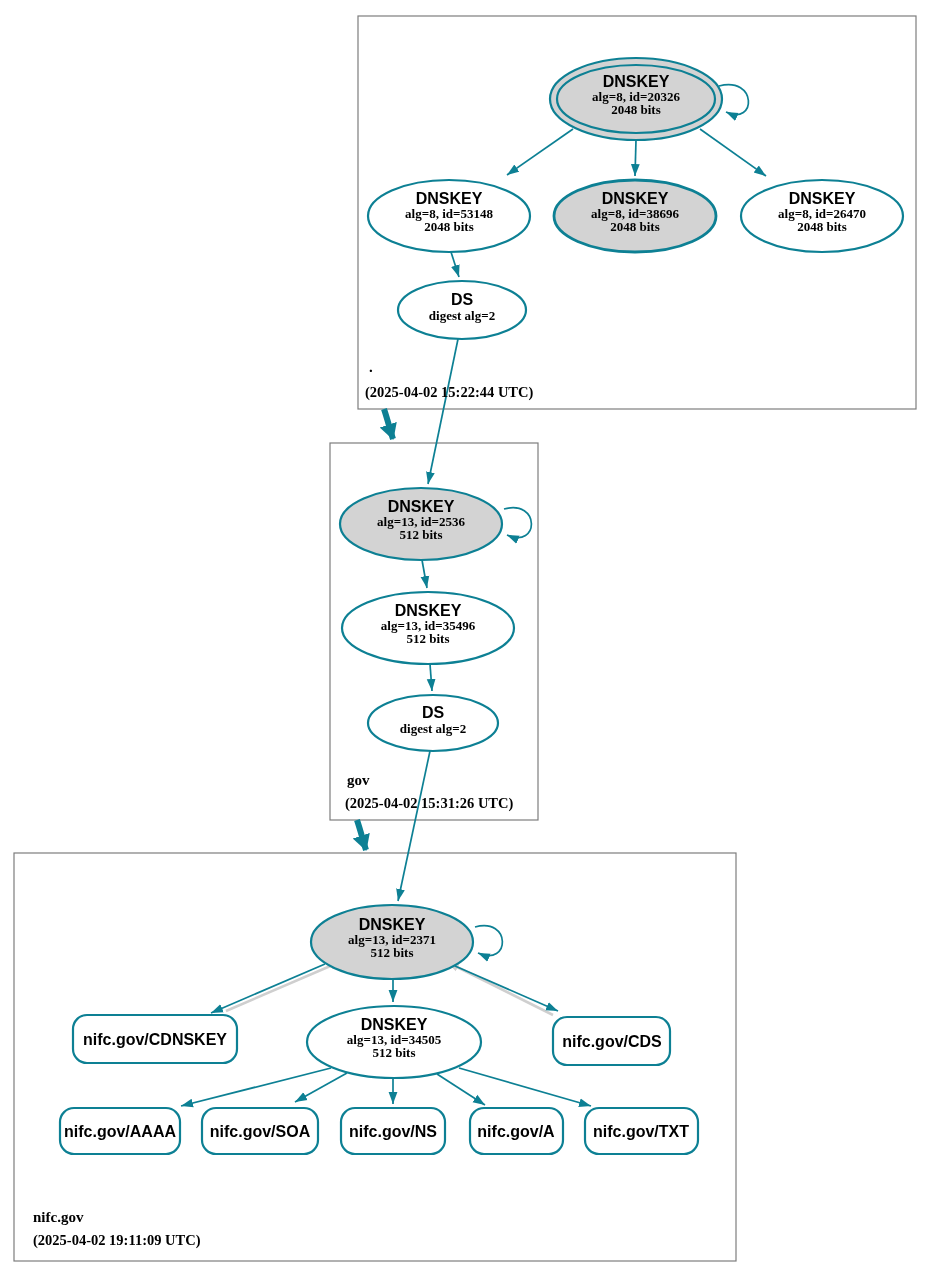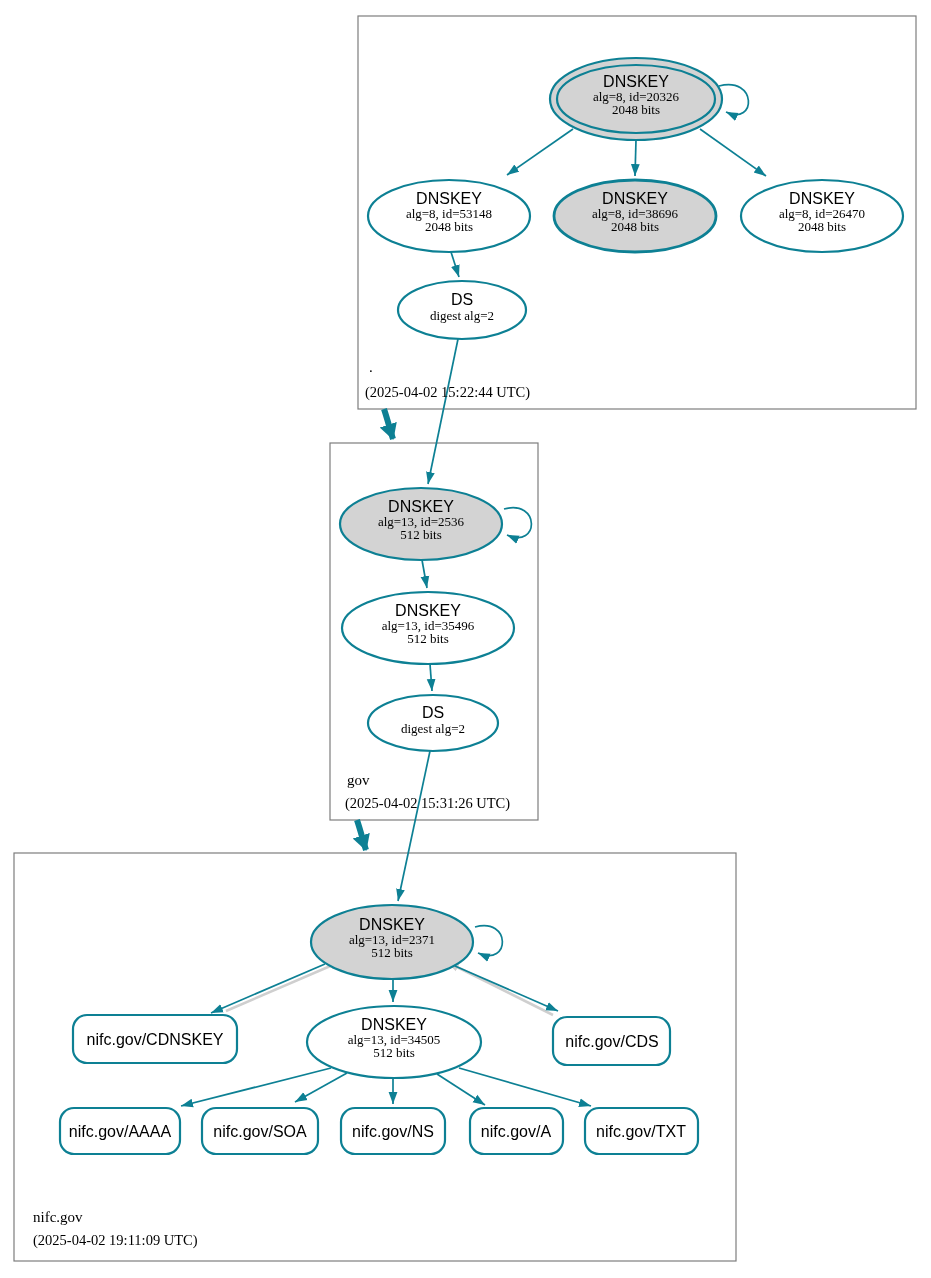--- a/index.html
+++ b/index.html
@@ -4,21 +4,21 @@
 <style>
   :root {
     --teal: #0d8094;
     --gray_fill: #d3d3d3;
     --gray_edge: #cfcfcf;
     --box_border: #7d7d7d;
     --ink: #000000;
     --paper: #ffffff;
   }
   html, body { margin: 0; padding: 0; background: var(--paper); }
-  .canvas { width: 910px; height: 1278px; position: relative; }
+  .canvas { width: 910px; height: 1278px; position: relative; font-weight: bold; }
   svg { display: block; }
 
   .zone-box { fill: none; stroke: var(--box_border); stroke-width: 1.2; }
 
   .node-ellipse { fill: var(--paper); stroke: var(--teal); stroke-width: 2.2; }
   .node-ellipse.ksk { fill: var(--gray_fill); }
   .node-ellipse.thick { stroke-width: 2.8; }
   .node-rect { fill: var(--paper); stroke: var(--teal); stroke-width: 2.2; }
 
   .edge { fill: none; stroke: var(--teal); stroke-width: 1.7; }

